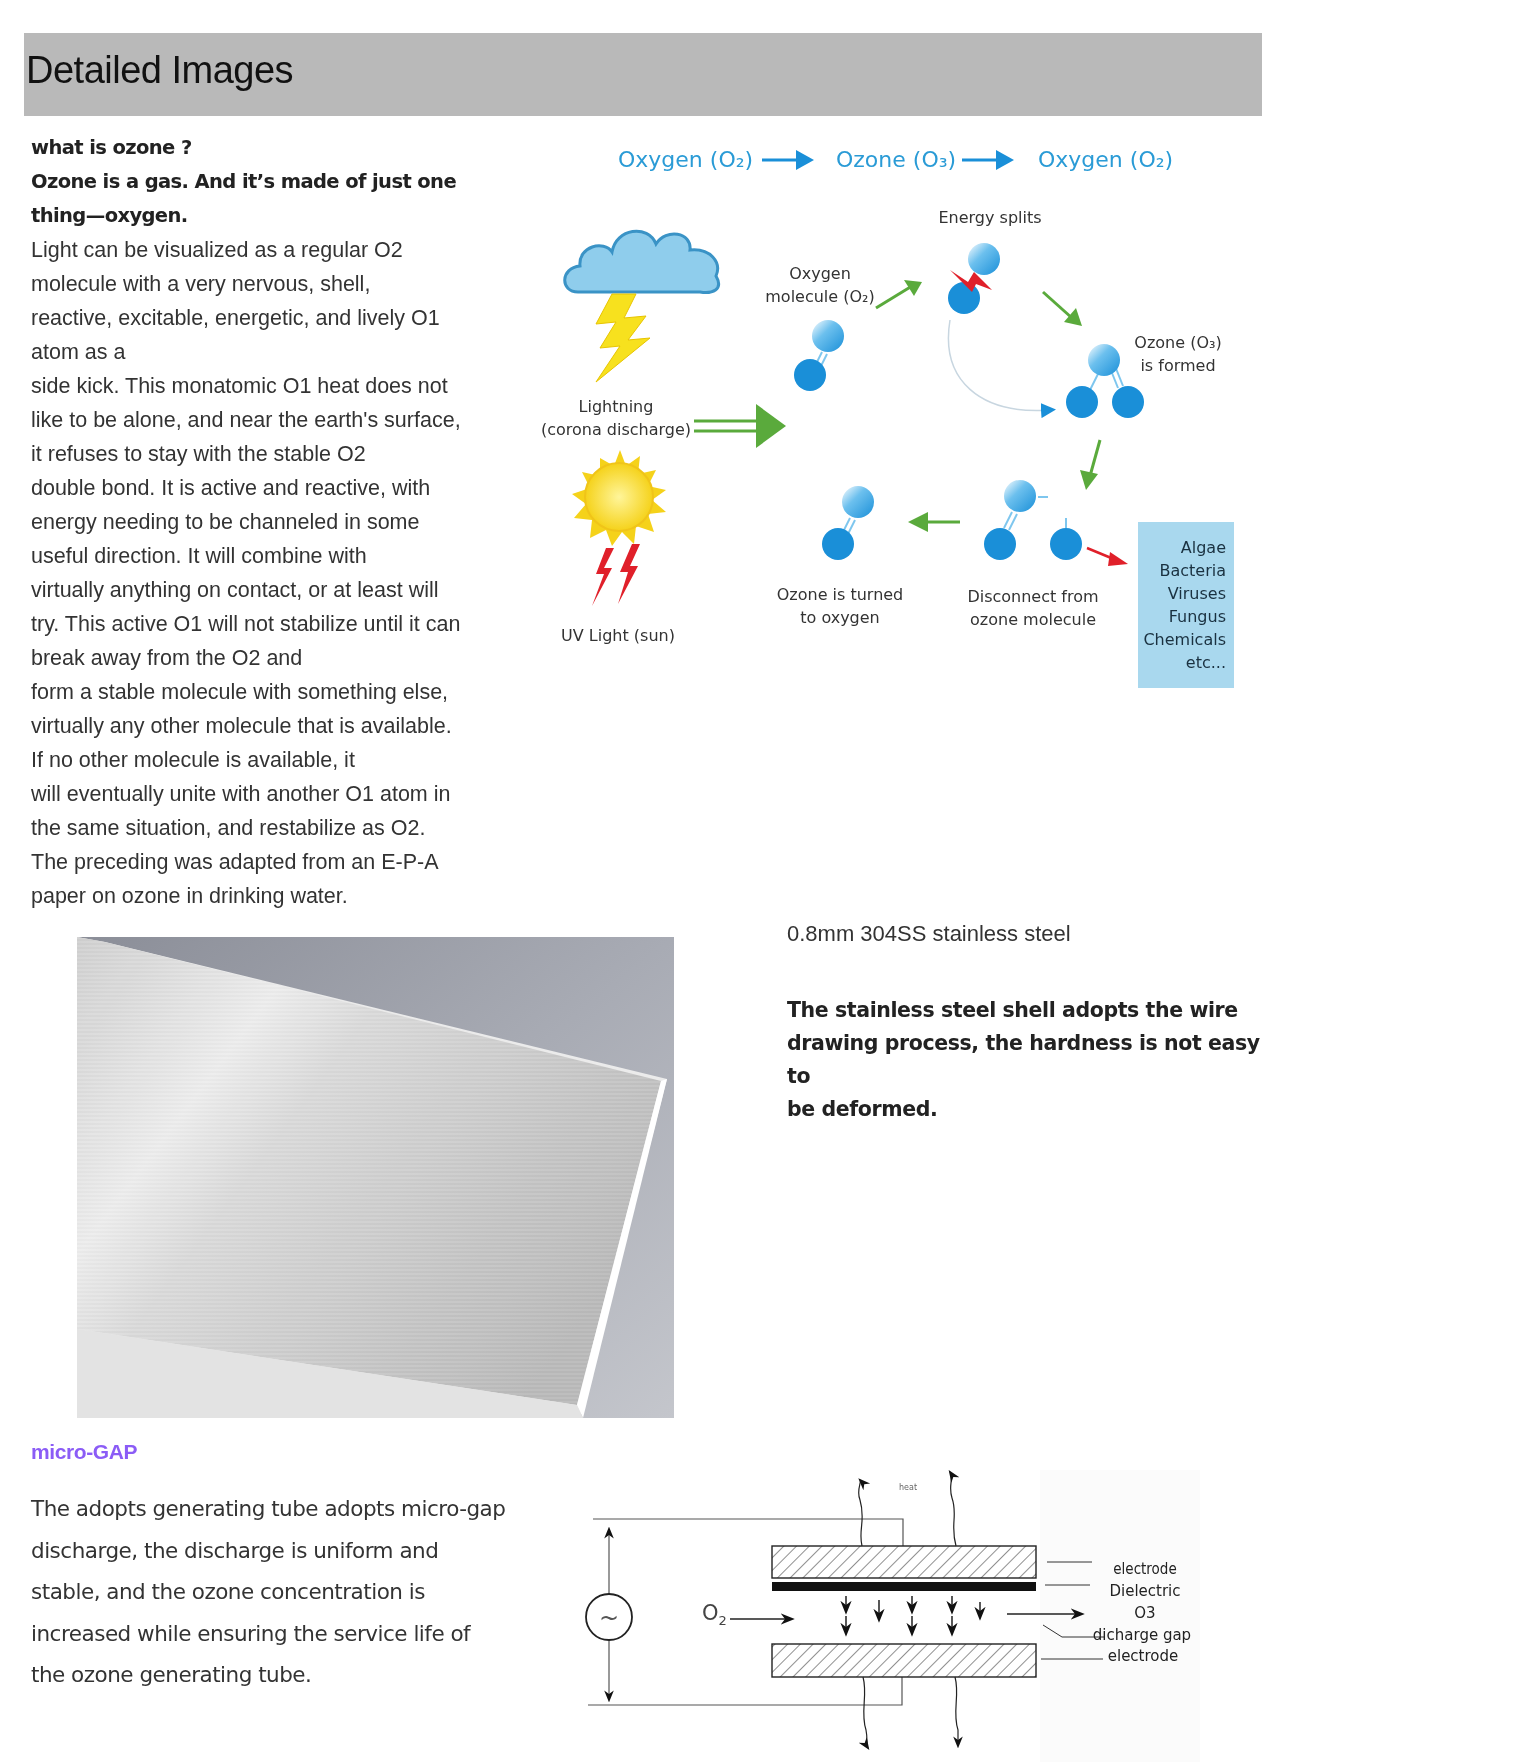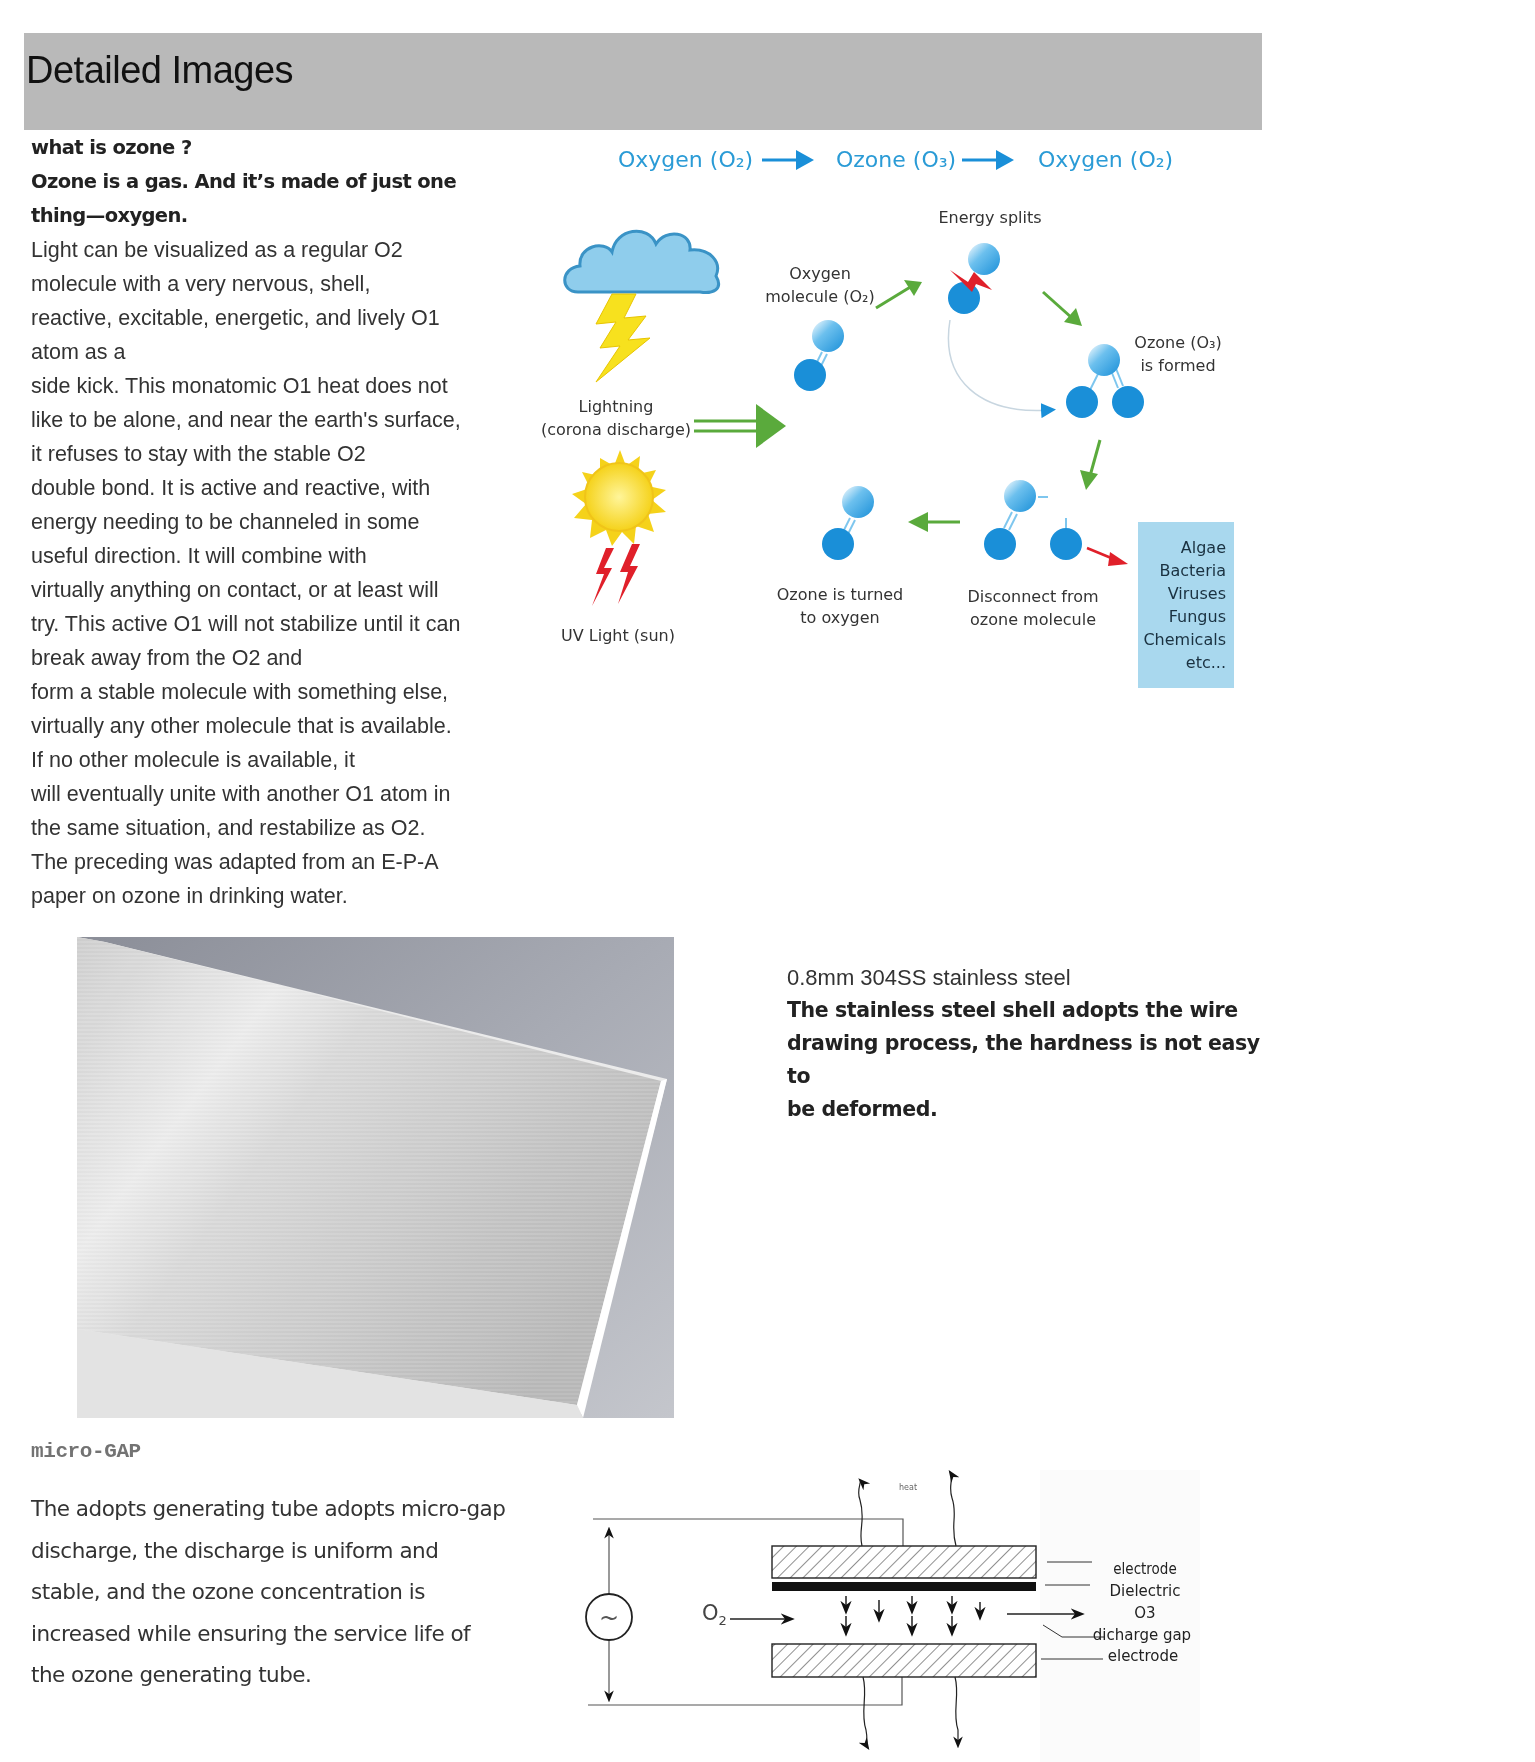--- a/index.html
+++ b/index.html
@@ -1,37 +1,37 @@
 <!DOCTYPE html>
 <html><head>
 <meta charset="utf-8">
 <style>
   html, body { margin: 0; padding: 0; background: #ffffff; }
   body { width: 1535px; height: 1762px; position: relative; overflow: hidden;
          font-family: "Liberation Sans", sans-serif; color: #333333; }
   .abs { position: absolute; }
 
-  .header-bar { left: 24px; top: 33px; width: 1238px; height: 97px; background: #b9b9b9; }
+  .header-bar { left: 24px; top: 33px; width: 1238px; height: 83px; background: #b9b9b9; }
   .header-title { position: absolute; left: 2px; top: 16px; font-size: 38px; color: #111;
                   font-family: "Liberation Sans", sans-serif; font-stretch: condensed; letter-spacing: -0.5px; }
 
   .intro { left: 31px; top: 131px; width: 470px; font-size: 21.5px; line-height: 34px; color: #333; }
   .intro .b { font-weight: bold; color: #222; font-family: "DejaVu Sans", sans-serif; font-size: 19.5px; letter-spacing: -0.6px; }
   .intro p { margin: 0; }
 
   .ozone-diagram { left: 530px; top: 128px; width: 730px; height: 570px; }
 
   .steel-img { left: 77px; top: 937px; width: 597px; height: 481px; }
 
-  .spec-line { left: 787px; top: 965px; font-size: 22px; color: #333; }
+  .spec-line { left: 787px; top: 921px; font-size: 22px; color: #333; }
   .spec-bold { left: 787px; top: 994px; width: 480px; font-size: 20.5px; line-height: 33px;
                font-weight: bold; color: #222; font-family: "DejaVu Sans", sans-serif; letter-spacing: -0.4px; }
 
-  .gap-title { left: 31px; top: 1440px; font-size: 21px; font-weight: bold; color: #737373;
-               font-family: Liberation Mono, monospace; letter-spacing: -0.4px; }
+  .gap-title { left: 31px; top: 1440px; font-size: 21px; font-weight: bold; color: #8b5cf6;
+               font-family: Liberation Sans, sans-serif; letter-spacing: -0.4px; }
   .gap-text { left: 31px; top: 1488px; width: 490px; font-size: 21.5px; line-height: 41.5px; color: #333;
               font-family: "DejaVu Sans", sans-serif; letter-spacing: -0.5px; }
 
   .gap-diagram { left: 580px; top: 1460px; width: 640px; height: 302px; }
 
   svg text { font-family: "DejaVu Sans", sans-serif; }
 </style>
 </head>
 <body>
 

